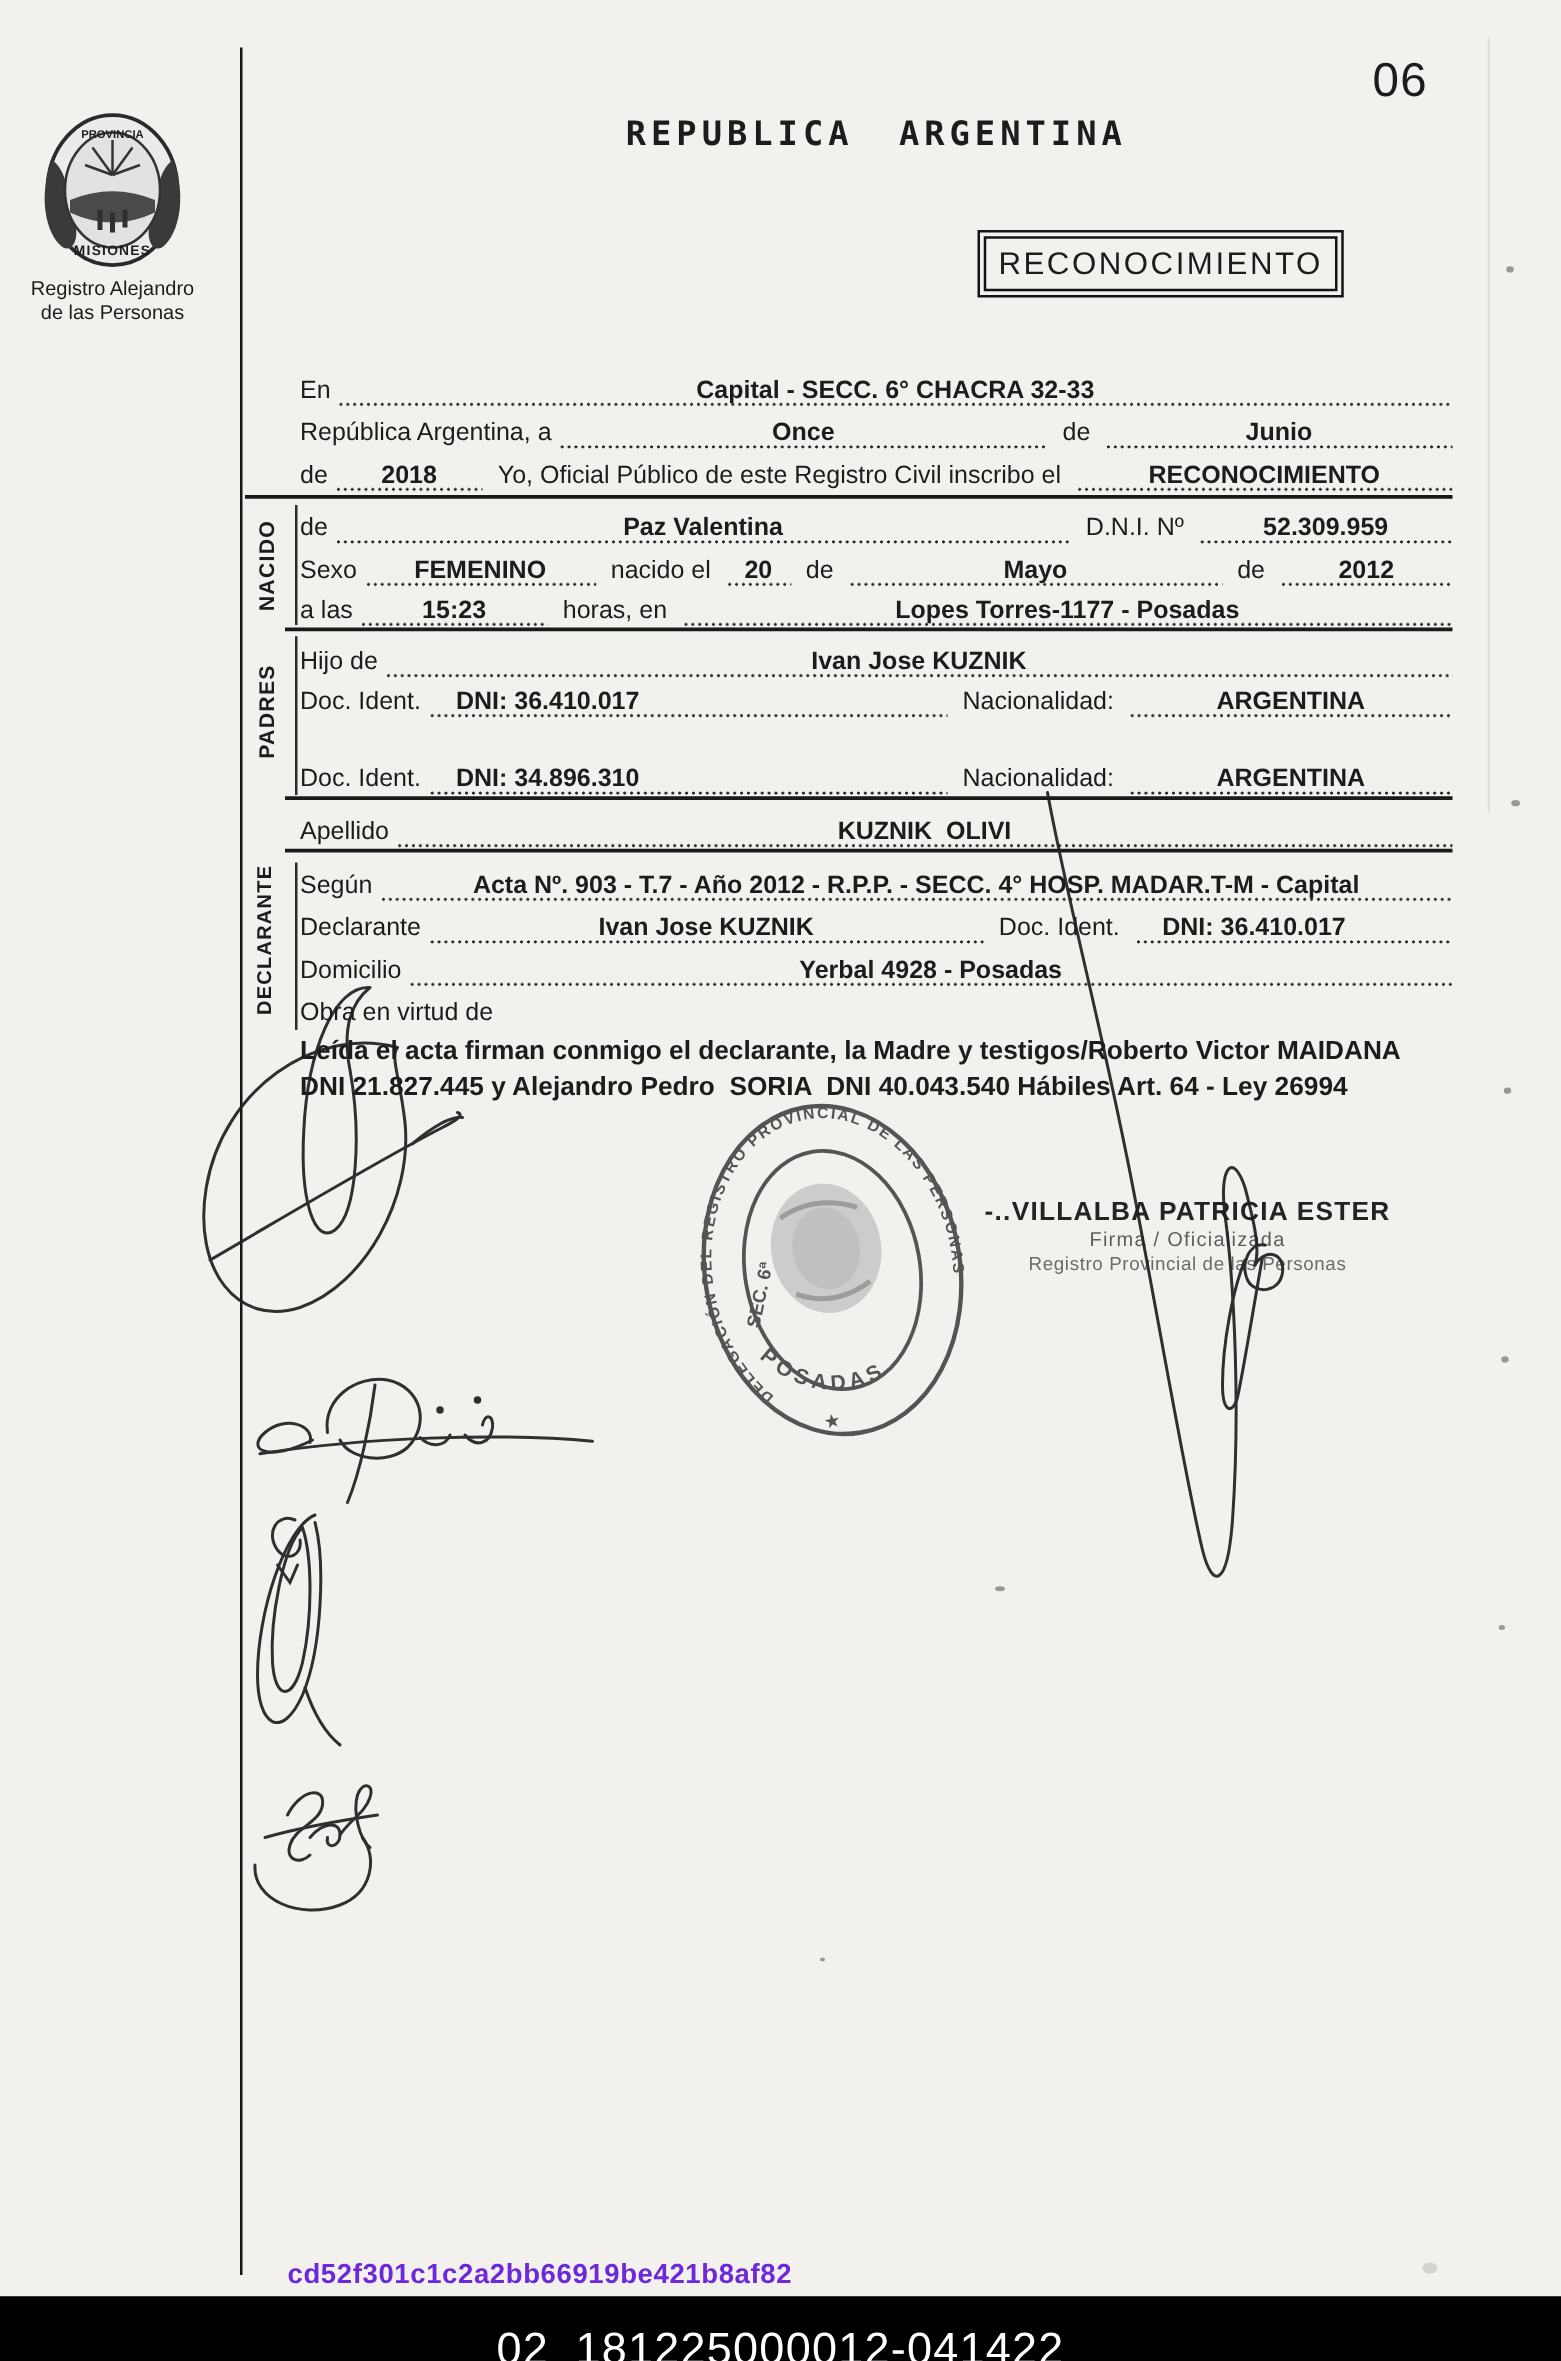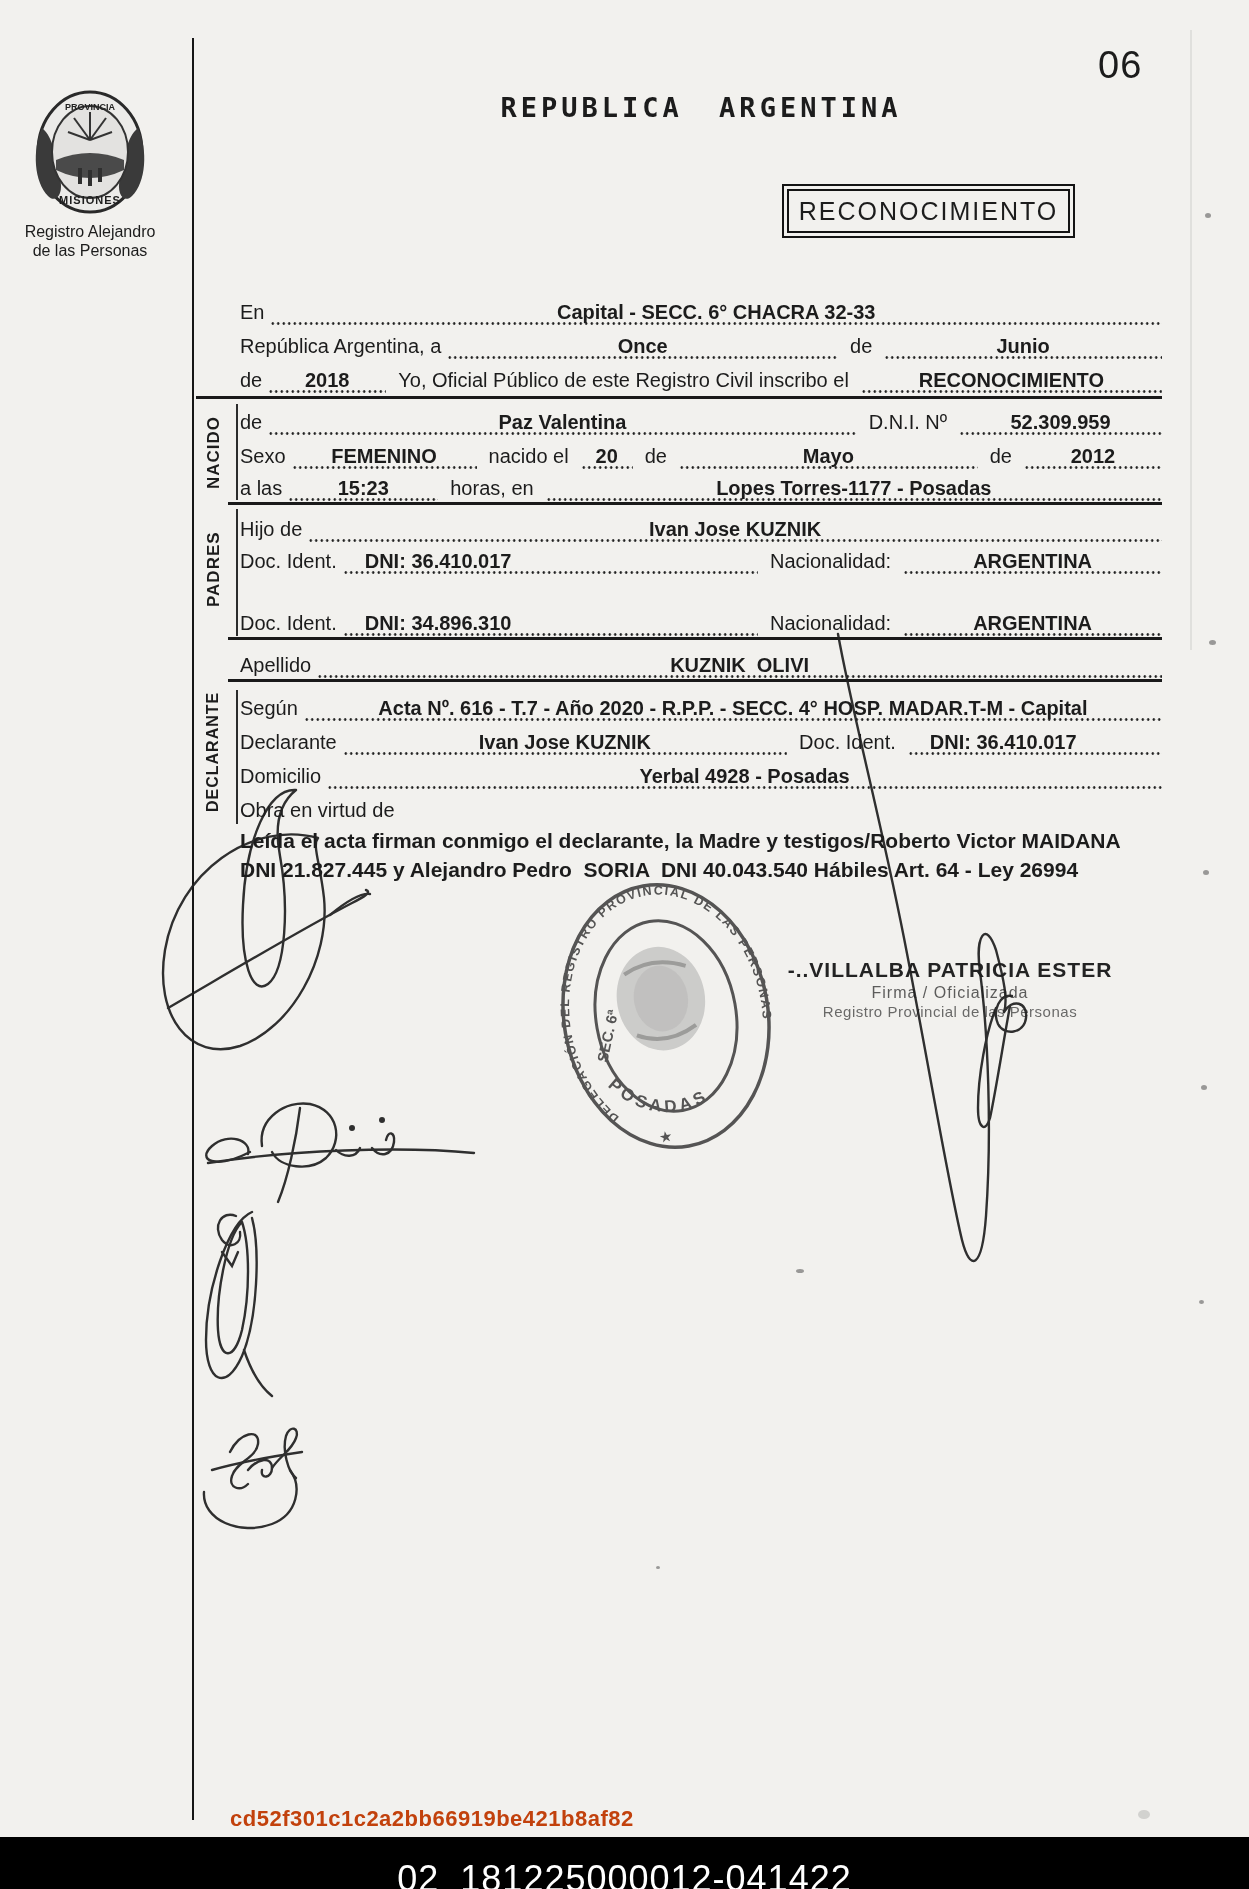--- a/index.html
+++ b/index.html
@@ -42,21 +42,21 @@
           font-weight:bold;font-size:17px;letter-spacing:1px;white-space:nowrap;}
   .bracket{position:absolute;left:236px;width:2px;background:#2c2c2c;}
   .closing{position:absolute;left:240px;top:826px;width:908px;font-size:21px;font-weight:bold;
            line-height:29px;white-space:pre-wrap;}
   
   .official{position:absolute;left:770px;top:958px;width:360px;text-align:center;color:#232323;}
   .official .nm{font-size:21px;font-weight:bold;letter-spacing:1px;white-space:nowrap;}
   .official .l2{font-size:16px;opacity:.72;margin-top:2px;letter-spacing:1px;}
   .official .l3{font-size:15px;opacity:.66;margin-top:1px;letter-spacing:.5px;}
   
-  .hash{position:absolute;left:230px;top:1806px;font-size:22px;font-weight:bold;color:#c2410c;
+  .hash{position:absolute;left:230px;top:1806px;font-size:22px;font-weight:bold;color:#6d28d9;
         letter-spacing:.5px;filter:blur(.3px);white-space:nowrap;}
   .bar{position:absolute;left:0;top:1837px;width:1249px;height:52px;background:#000;
        display:flex;align-items:center;justify-content:center;}
   .bar .code{color:#ffffff;font-size:36px;letter-spacing:1px;font-weight:400;white-space:nowrap;margin-top:32px;}
   .overlay{position:absolute;left:0;top:0;z-index:6;pointer-events:none;}
   .speck{position:absolute;background:rgba(20,20,20,.4);border-radius:50%;}
 </style>
 </head>
 <body>
 
@@ -203,21 +203,21 @@
         <span class="val">KUZNIK  OLIVI</span>
       </span>
   </div>
   <div class="sep" style="top:679px"></div>
 
   <div class="vlabel" style="top:812px;font-size:16px">DECLARANTE</div>
   <div class="bracket" style="top:690px;height:134px"></div>
   <div class="row" style="top:688px">
     <span class="lbl">Según</span>
     <span class="fill">
-        <span class="val">Acta Nº. 616 - T.7 - Año 2020 - R.P.P. - SECC. 4° HOSP. MADAR.T-M - Capital</span>
+        <span class="val">Acta Nº. 903 - T.7 - Año 2012 - R.P.P. - SECC. 4° HOSP. MADAR.T-M - Capital</span>
       </span>
   </div>
   <div class="row" style="top:722px">
     <span class="lbl">Declarante</span>
     <span class="fill" style="flex:1.85">
         <span class="val">Ivan Jose KUZNIK</span>
       </span>
     <span class="mid">Doc. Ident.</span>
     <span class="fill start">
         <span class="val">DNI: 36.410.017</span>

